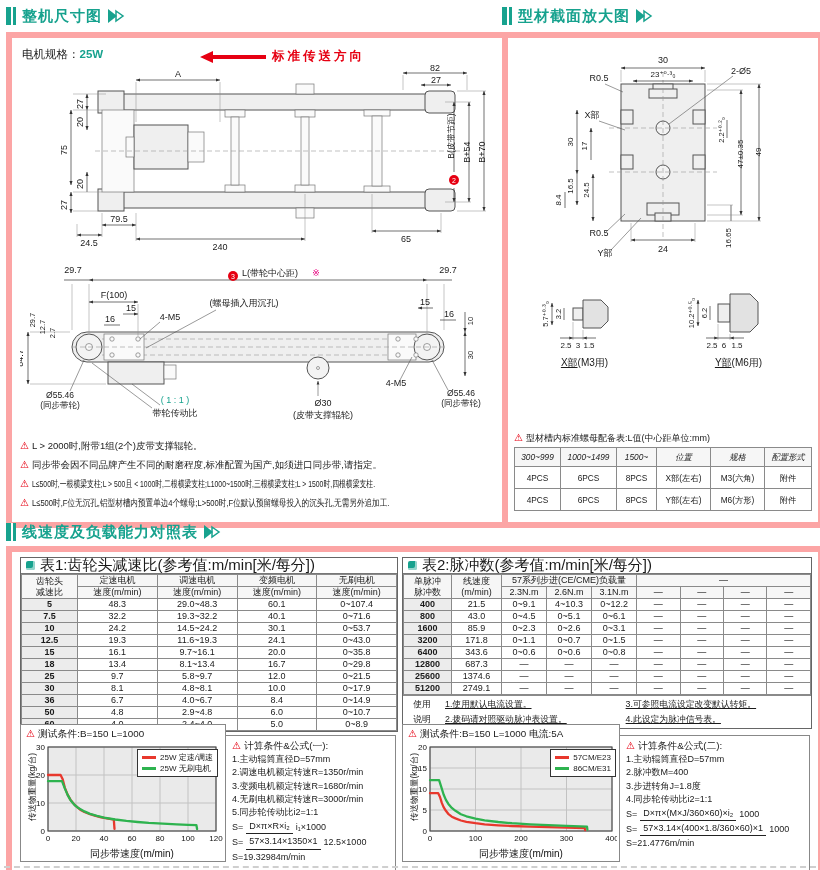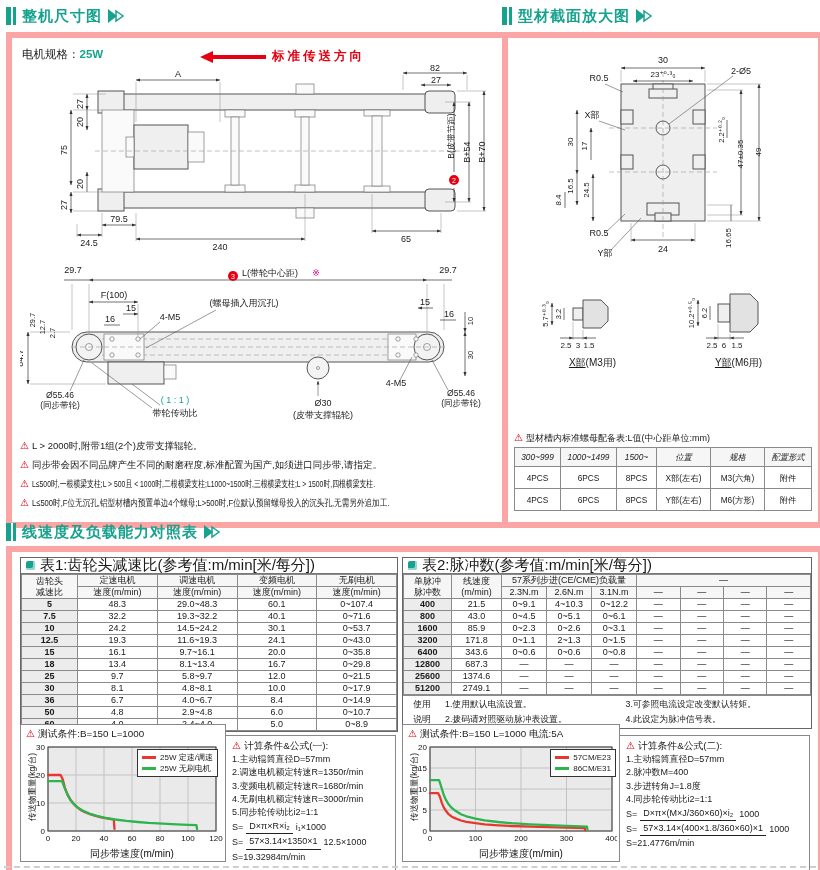--- a/index.html
+++ b/index.html
@@ -43,21 +43,21 @@
   .tbltitle{display:flex;align-items:center;gap:5px;height:15px;border-bottom:1px solid #777;padding-left:5px;font-size:15px;}
   .sq{width:9px;height:9px;background:#17a28e;border-radius:2px;box-shadow:inset -2px -2px 0 rgba(255,255,255,.55);flex:0 0 auto;}
   table.dtable{border-collapse:collapse;width:100%;table-layout:fixed;}
   .dtable th,.dtable td{border:1px solid #8a8a8a;font-weight:normal;text-align:center;padding:0;font-size:9px;line-height:11px;height:11px;overflow:hidden;white-space:nowrap;}
   .dtable thead th{background:#f6f6f6;}
   .t1 tbody td:first-child,.t2 tbody td:first-child{background:#ececec;font-weight:bold;}
   .nut td,.nut th{font-size:8.3px;height:21px;line-height:10px;}
   .nut thead th{height:18px;font-style:italic;}
   .t2notes{display:flex;border-top:1px solid #8a8a8a;font-size:8.8px;line-height:15px;padding:1px 2px;}
   .t2lab{width:34px;text-align:center;flex:0 0 auto;}
-  .t2col{padding-left:6px;flex:1 1 auto;white-space:nowrap;}
+  .t2col{padding-left:6px;flex:1 1 auto;white-space:nowrap;text-decoration:underline;}
   
   .sub{position:absolute;border:1px solid #888;height:138px;background:#fff;box-sizing:border-box;}
   .noleft{border-left:none;margin-top:11px;}
   .cond{height:15px;padding:3px 0 0 5px;font-size:9.8px;white-space:nowrap;}
   .chartwrap{position:relative;margin-left:2px;}
   .ylab{position:absolute;width:96px;text-align:center;font-size:8.5px;transform:rotate(-90deg);color:#111;}
   .xlab{text-align:center;font-size:10px;color:#111;}
   .legend{position:absolute;border:1px solid #333;background:#fff;padding:2px 4px;font-size:8px;line-height:11px;z-index:2;}
   .lrow{display:flex;align-items:center;gap:4px;white-space:nowrap;}
   .lsw{display:inline-block;width:14px;height:2.5px;flex:0 0 auto;}
@@ -373,21 +373,21 @@
           <line x1="42" y1="68" x2="55" y2="68" marker-end="url(#m4)"></line>
           <line x1="55" y1="68" x2="65" y2="68"></line>
           <line x1="65" y1="68" x2="78" y2="68" marker-start="url(#m4)"></line>
         </g>
       <text x="30" y="44" font-size="7.5" text-anchor="middle" fill="#1a1a1a" transform="rotate(-90 30 44)">5.7⁺⁰·³₀</text>
           <text x="43" y="44" font-size="7.5" text-anchor="middle" fill="#1a1a1a" transform="rotate(-90 43 44)">3.2</text>
           <text x="48" y="78" font-size="8" text-anchor="middle" fill="#1a1a1a">2.5</text>
           <text x="60" y="78" font-size="8" text-anchor="middle" fill="#1a1a1a">3</text>
           <text x="71" y="78" font-size="8" text-anchor="middle" fill="#1a1a1a">1.5</text>
         </svg>
-      <div class="detail-cap" style="left:12px;top:318px;"><span class="u">X部</span><span>(M3用)</span></div>
+      <div class="detail-cap" style="left:4px;top:318px;"><span class="u">X部</span><span>(M3用)</span></div>
 
       <svg style="position:absolute;left:158px;top:232px;" viewBox="0 0 145 84" width="145" height="84">
         <defs>
             <marker id="m5" viewBox="0 0 10 10" refX="9" refY="5" markerWidth="6" markerHeight="6" orient="auto-start-reverse">
               <path d="M0,1.5L9.5,5L0,8.5Z" fill="#333"></path>
             </marker>
           </defs>
         <g class="draw">
           <rect x="52" y="34" width="12" height="18" class="shape"></rect>
           <polygon points="64,24 84,24 92,32 92,54 84,62 64,62" class="shape"></polygon>
@@ -648,21 +648,21 @@
                 <td>0~3.1</td>
                 <td>—</td>
                 <td>—</td>
                 <td>—</td>
                 <td>—</td>
               </tr>
               <tr>
                 <td>3200</td>
                 <td>171.8</td>
                 <td>0~1.1</td>
-                <td>2~1.3</td>
+                <td>0~0.7</td>
                 <td>0~1.5</td>
                 <td>—</td>
                 <td>—</td>
                 <td>—</td>
                 <td>—</td>
               </tr>
               <tr>
                 <td>6400</td>
                 <td>343.6</td>
                 <td>0~0.6</td>

